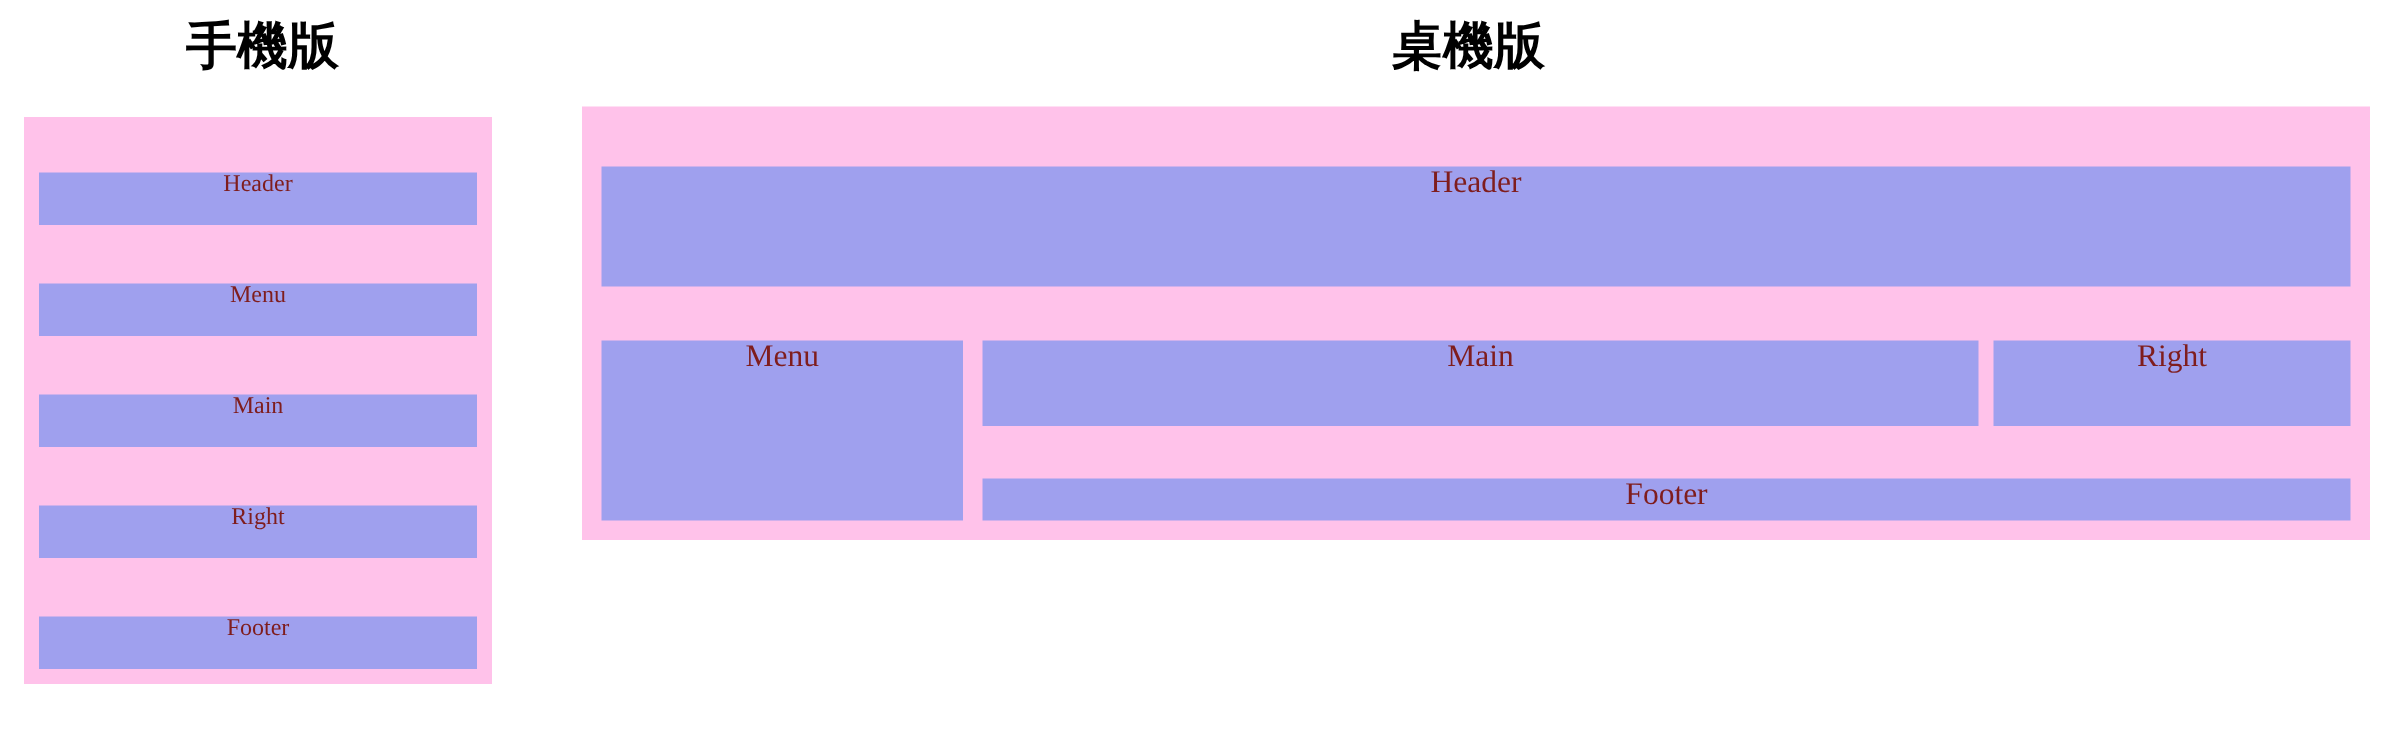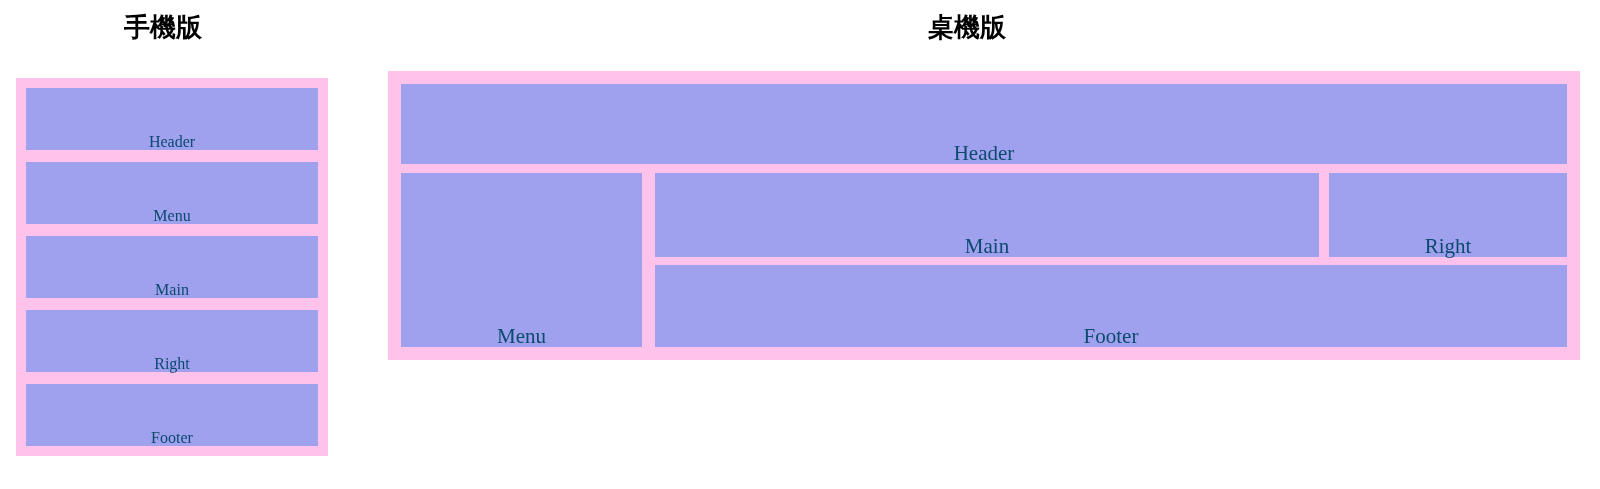--- a/index.html
+++ b/index.html
@@ -14,21 +14,21 @@
     overflow: hidden;
     font-family: "Liberation Serif", "DejaVu Serif", serif;
   }
 
   
   .heading {
     position: absolute;
     margin: 0;
     font-family: "DejaVu Sans", "Liberation Sans", sans-serif;
     font-weight: bold;
-    font-size: 26px;
+    font-size: 34px;
     line-height: 1;
     color: #000000;
     white-space: nowrap;
   }
   #mobile-heading {
     left: 124px;
     top: 14px;
   }
   #desktop-heading {
     left: 928px;
@@ -38,24 +38,25 @@
   
   .wireframe {
     position: absolute;
     background: #ffc2ea;
     box-sizing: border-box;
   }
   .cell {
     background: #9fa0ee;
     box-sizing: border-box;
     display: flex;
-    align-items: flex-end;
+    align-items: flex-start;
     justify-content: center;
-    color: #0c4a6e;
+    color: #7f1d1d;
     text-align: center;
+    margin-top: 27px;
   }
   .cell-label {
     display: block;
     line-height: 1;
   }
 
   
   #mobile-wireframe {
     left: 16px;
     top: 78px;

